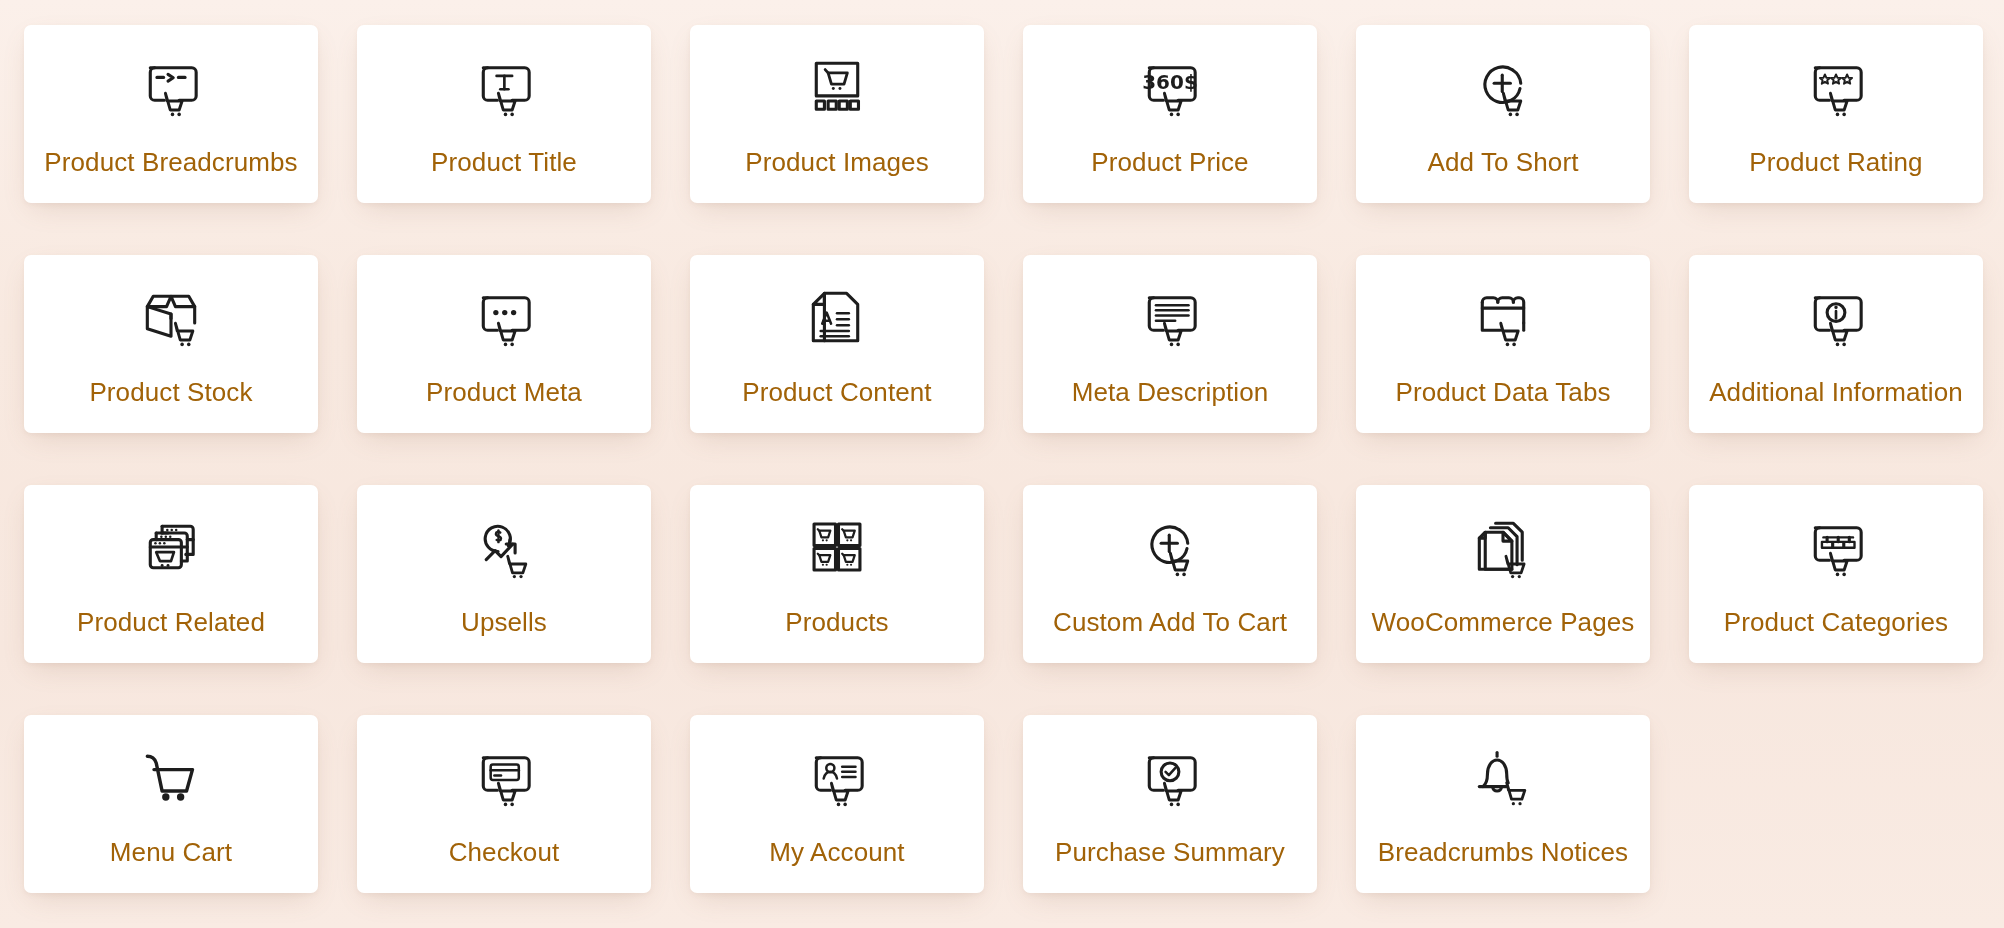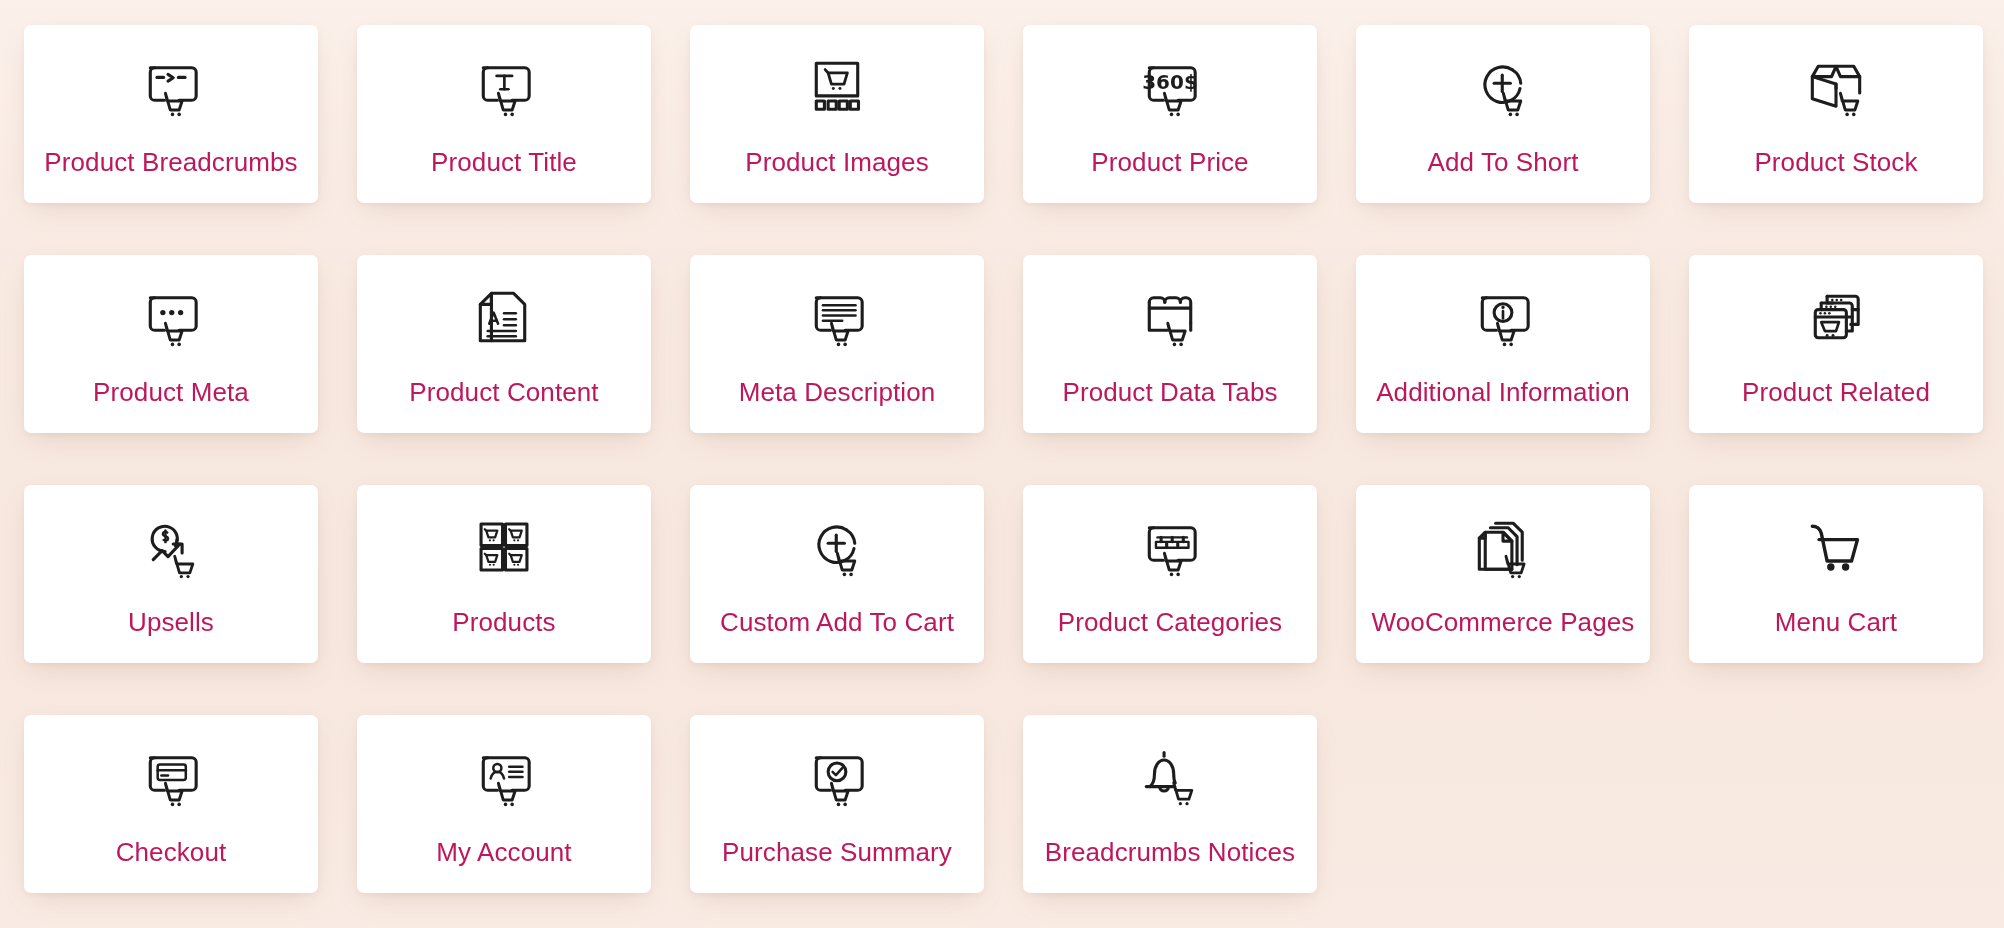--- a/index.html
+++ b/index.html
@@ -63,21 +63,21 @@
 
   .card-icon svg {
     width: 100%;
     height: 100%;
     display: block;
   }
 
   .card-label {
     font-size: 26px;
     line-height: 1.22;
-    color: #be185d;
+    color: #a16207;
     text-align: center;
     font-weight: 400;
     letter-spacing: 0.1px;
     max-width: 270px;
   }
 </style>
 </head>
 <body>
 
 <div class="bg-wash"></div>
@@ -148,20 +148,35 @@
   <path d="M63 27a24 24 0 1 0 10 25"></path>
   <path d="M63 27a24 24 0 0 1 11 18"></path>
   <path d="M38 45h22"></path>
           <path d="M49 34v22"></path>
   <path d="M50.5 58.5l2.5 10.5h21l-4 12H57l-6.5-22.5z" stroke-width="4"></path>
   <circle cx="60" cy="87" r="2.4" fill="#1d1d1d" stroke="none"></circle>
   <circle cx="69" cy="87" r="2.4" fill="#1d1d1d" stroke="none"></circle>
 </svg>
       </div>
       <div class="card-label">Add To Short</div>
+    </div>
+    <div class="card">
+      <div class="card-icon">
+        <svg viewBox="0 0 100 100" fill="none" stroke="#1d1d1d" stroke-width="4.2" stroke-linecap="round" stroke-linejoin="round">
+  <path d="M22 24h56a6 6 0 0 1 6 6v32a6 6 0 0 1-6 6H61"></path>
+  <path d="M41 68H28a6 6 0 0 1-6-6V30a6 6 0 0 1 6-6"></path>
+  <path d="M35 33l1.9 4.4 4.8.4-3.6 3.1 1.1 4.6-4.2-2.5-4.2 2.5 1.1-4.6-3.6-3.1 4.8-.4z" stroke-width="2.6"></path>
+  <path d="M50 33l1.9 4.4 4.8.4-3.6 3.1 1.1 4.6-4.2-2.5-4.2 2.5 1.1-4.6-3.6-3.1 4.8-.4z" stroke-width="2.6"></path>
+  <path d="M65 33l1.9 4.4 4.8.4-3.6 3.1 1.1 4.6-4.2-2.5-4.2 2.5 1.1-4.6-3.6-3.1 4.8-.4z" stroke-width="2.6"></path>
+  <path d="M42.5 58.5l2.5 10.5h20l-4 12H49l-6.5-22.5z" stroke-width="4"></path>
+  <circle cx="52" cy="87" r="2.4" fill="#1d1d1d" stroke="none"></circle>
+  <circle cx="61" cy="87" r="2.4" fill="#1d1d1d" stroke="none"></circle>
+</svg>
+      </div>
+      <div class="card-label">Product Rating</div>
     </div>
     <div class="card">
       <div class="card-icon">
         <svg viewBox="0 0 100 100" fill="none" stroke="#1d1d1d" stroke-width="4.2" stroke-linecap="round" stroke-linejoin="round">
   <path d="M18 36l8-14h24l-6 14z"></path>
   <path d="M82 36l-8-14H50l6 14z"></path>
   <path d="M18 36v30l32 10V46z"></path>
   <path d="M82 36v22"></path>
   <path d="M50 46v6"></path>
   <path d="M56 58.5l2.5 10.5h21l-4 12H62.5L56 58.5z" stroke-width="4"></path>
@@ -332,54 +347,54 @@
   <path d="M50.5 58.5l2.5 10.5h21l-4 12H57l-6.5-22.5z" stroke-width="4"></path>
   <circle cx="60" cy="87" r="2.4" fill="#1d1d1d" stroke="none"></circle>
   <circle cx="69" cy="87" r="2.4" fill="#1d1d1d" stroke="none"></circle>
 </svg>
       </div>
       <div class="card-label">Custom Add To Cart</div>
     </div>
     <div class="card">
       <div class="card-icon">
         <svg viewBox="0 0 100 100" fill="none" stroke="#1d1d1d" stroke-width="4.2" stroke-linecap="round" stroke-linejoin="round">
-  <path d="M22 24h56a6 6 0 0 1 6 6v32a6 6 0 0 1-6 6H61"></path>
-  <path d="M41 68H28a6 6 0 0 1-6-6V30a6 6 0 0 1 6-6"></path>
-  <path d="M33 37h40" stroke-width="3.2"></path>
-  <path d="M38 37v6"></path>
-          <path d="M53 37v6"></path>
-          <path d="M68 37v6"></path>
-  <rect x="31" y="43" width="14" height="8" stroke-width="3.2"></rect>
-  <rect x="46" y="43" width="14" height="8" stroke-width="3.2"></rect>
-  <rect x="61" y="43" width="14" height="8" stroke-width="3.2"></rect>
-  <path d="M42.5 58.5l2.5 10.5h20l-4 12H49l-6.5-22.5z" stroke-width="4"></path>
-  <circle cx="52" cy="87" r="2.4" fill="#1d1d1d" stroke="none"></circle>
-  <circle cx="61" cy="87" r="2.4" fill="#1d1d1d" stroke="none"></circle>
-</svg>
-      </div>
-      <div class="card-label">Product Categories</div>
-    </div>
-    <div class="card">
-      <div class="card-icon">
-        <svg viewBox="0 0 100 100" fill="none" stroke="#1d1d1d" stroke-width="4.2" stroke-linecap="round" stroke-linejoin="round">
   <path d="M40 18h24l12 12v38"></path>
   <path d="M33 24h24l12 12v38"></path>
   <path d="M26 30h24l12 12v38H26z"></path>
   <path d="M26 30l-8 8h8z"></path>
   <path d="M18 38v42h44"></path>
   <path d="M50 30l12 12H50z"></path>
   <path d="M54 62.5l2.5 10.5h22l-4 12H60.5L54 62.5z" stroke-width="3.8"></path>
   <circle cx="63" cy="90" r="2.2" fill="#1d1d1d" stroke="none"></circle>
   <circle cx="72" cy="90" r="2.2" fill="#1d1d1d" stroke="none"></circle>
 </svg>
       </div>
       <div class="card-label">WooCommerce Pages</div>
     </div>
     <div class="card">
       <div class="card-icon">
+        <svg viewBox="0 0 100 100" fill="none" stroke="#1d1d1d" stroke-width="4.2" stroke-linecap="round" stroke-linejoin="round">
+  <path d="M22 24h56a6 6 0 0 1 6 6v32a6 6 0 0 1-6 6H61"></path>
+  <path d="M41 68H28a6 6 0 0 1-6-6V30a6 6 0 0 1 6-6"></path>
+  <path d="M33 37h40" stroke-width="3.2"></path>
+  <path d="M38 37v6"></path>
+          <path d="M53 37v6"></path>
+          <path d="M68 37v6"></path>
+  <rect x="31" y="43" width="14" height="8" stroke-width="3.2"></rect>
+  <rect x="46" y="43" width="14" height="8" stroke-width="3.2"></rect>
+  <rect x="61" y="43" width="14" height="8" stroke-width="3.2"></rect>
+  <path d="M42.5 58.5l2.5 10.5h20l-4 12H49l-6.5-22.5z" stroke-width="4"></path>
+  <circle cx="52" cy="87" r="2.4" fill="#1d1d1d" stroke="none"></circle>
+  <circle cx="61" cy="87" r="2.4" fill="#1d1d1d" stroke="none"></circle>
+</svg>
+      </div>
+      <div class="card-label">Product Categories</div>
+    </div>
+    <div class="card">
+      <div class="card-icon">
         <svg viewBox="0 0 100 100" fill="none" stroke="#1d1d1d" stroke-width="4.6" stroke-linecap="round" stroke-linejoin="round">
   <path d="M18 22c7 0 10 3 12 9l8 38h33l8-29H27"></path>
   <circle cx="43" cy="77" r="5" fill="#1d1d1d" stroke="none"></circle>
   <circle cx="63" cy="77" r="5" fill="#1d1d1d" stroke="none"></circle>
 </svg>
       </div>
       <div class="card-label">Menu Cart</div>
     </div>
     <div class="card">
       <div class="card-icon">

